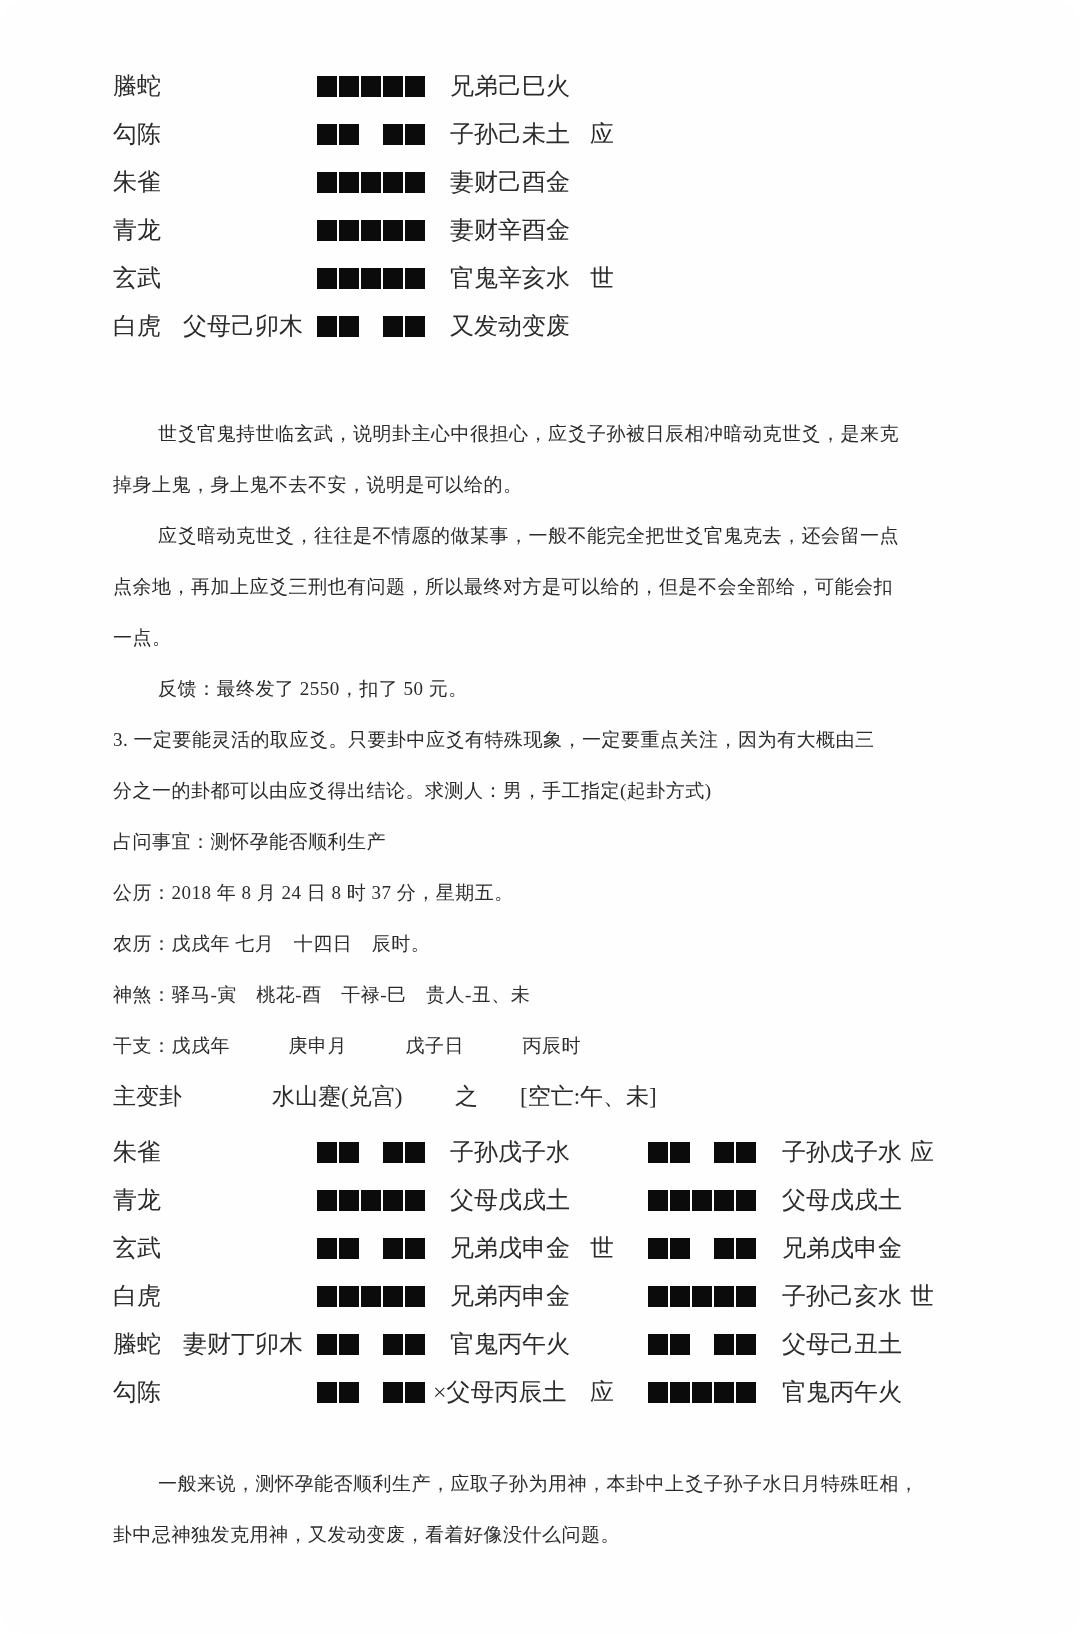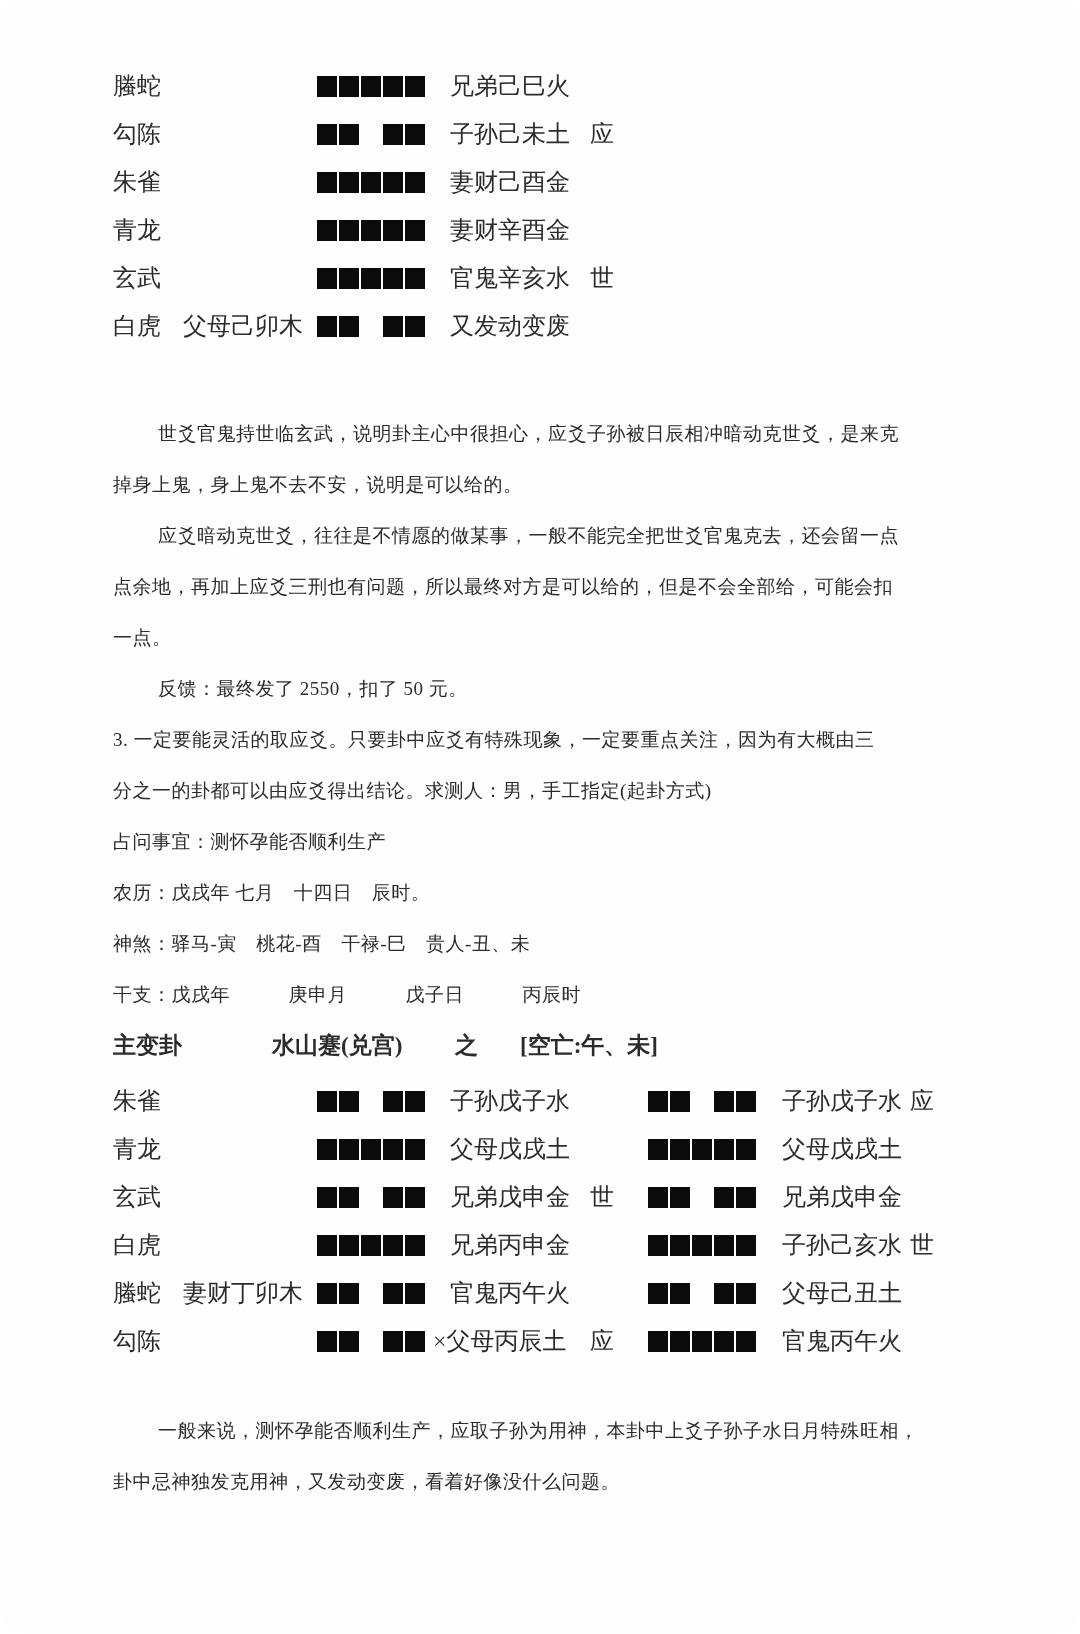--- a/index.html
+++ b/index.html
@@ -42,29 +42,29 @@
 
   
   .textblock { margin-top:58px; }
   .tline {
     height:51px; line-height:51px; font-size:19px;
     white-space:pre; letter-spacing:0.5px;
   }
   .tline.indent { padding-left:45px; }
 
   
-  .hex2header { display:flex; height:51px; line-height:51px; font-size:23px; white-space:pre;font-weight:bold; }
+  .hex2header { display:flex; height:51px; line-height:51px; font-size:23px; white-space:pre; }
   .h2-label   { flex:0 0 159px; }
   .h2-main    { flex:0 0 183px; }
   .h2-zhi     { flex:0 0 65px;  }
   .h2-changed { flex:0 0 203px; }
   .h2-kong    { flex:0 0 auto;  }
 
   .hex2block { margin-top:6px; }
-  .closing { margin-top:42px;font-family:Liberation Mono, monospace; }
+  .closing { margin-top:42px; }
 </style>
 </head>
 <body>
 
 <div class="page">
   <div class="content">
 
     <section class="hexblock">
 
       <div class="hexrow">
@@ -118,20 +118,21 @@
       <div class="tline indent">应爻暗动克世爻，往往是不情愿的做某事，一般不能完全把世爻官鬼克去，还会留一点</div>
       <div class="tline">点余地，再加上应爻三刑也有问题，所以最终对方是可以给的，但是不会全部给，可能会扣</div>
       <div class="tline">一点。</div>
 
       <div class="tline indent">反馈：最终发了 2550，扣了 50 元。</div>
 
       <div class="tline">3. 一定要能灵活的取应爻。只要卦中应爻有特殊现象，一定要重点关注，因为有大概由三</div>
       <div class="tline">分之一的卦都可以由应爻得出结论。求测人：男，手工指定(起卦方式)</div>
 
       <div class="tline">占问事宜：测怀孕能否顺利生产</div>
+      <div class="tline">公历：2018 年 8 月 24 日 8 时 37 分，星期五。</div>
       <div class="tline">农历：戊戌年 七月　十四日　辰时。</div>
       <div class="tline">神煞：驿马-寅　桃花-酉　干禄-巳　贵人-丑、未</div>
       <div class="tline">干支：戊戌年　　　庚申月　　　戊子日　　　丙辰时</div>
 
       <div class="hex2header">
         <span class="h2-label">主变卦</span>
         <span class="h2-main">水山蹇(兑宫)</span>
         <span class="h2-zhi">之</span>
         <span class="h2-kong">[空亡:午、未]</span>
       </div>

